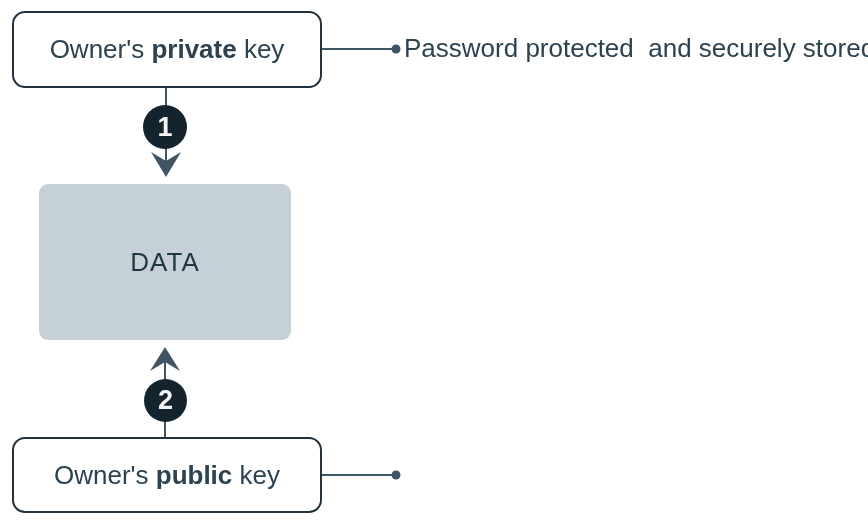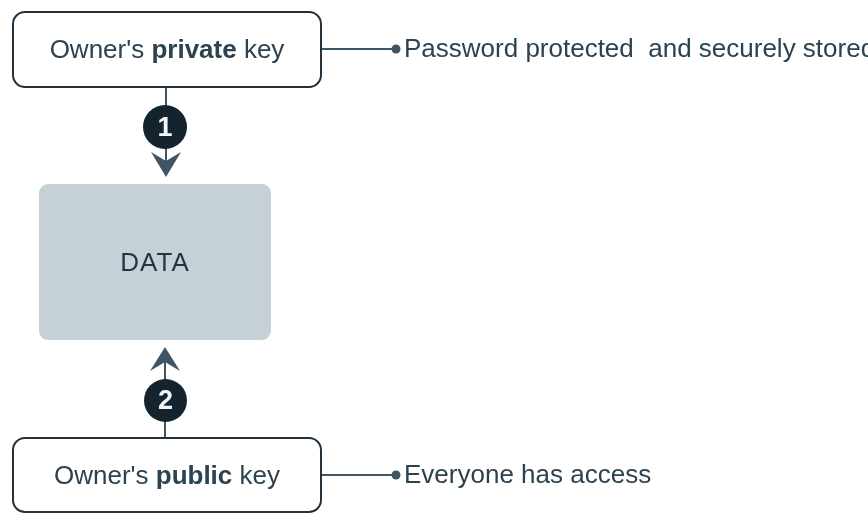--- a/index.html
+++ b/index.html
@@ -47,21 +47,21 @@
   .box-label {
     font-size: 26px;
     color: var(--text);
     white-space: pre;
   }
   .box-label b { font-weight: bold; color: var(--text); }
   .data-box {
     position: absolute;
     left: 39px;
     top: 184px;
-    width: 232px;
+    width: 252px;
     height: 156px;
     background: var(--data_fill);
     border-radius: 9px;
     display: flex;
     align-items: center;
     justify-content: center;
   }
   .data-label {
     font-size: 26px;
     color: var(--data_text);
@@ -126,15 +126,14 @@
   </div>
 
   <div class="step-circle two">
     <span>2</span>
   </div>
 
   <div class="key-box bottom">
     <div class="box-label"><span>Owner's </span><b>public</b><span> key</span></div>
   </div>
 
-  <div class="annotation bottom-note">Everyone has access</div>
 
 </div>
 
 </body></html>

